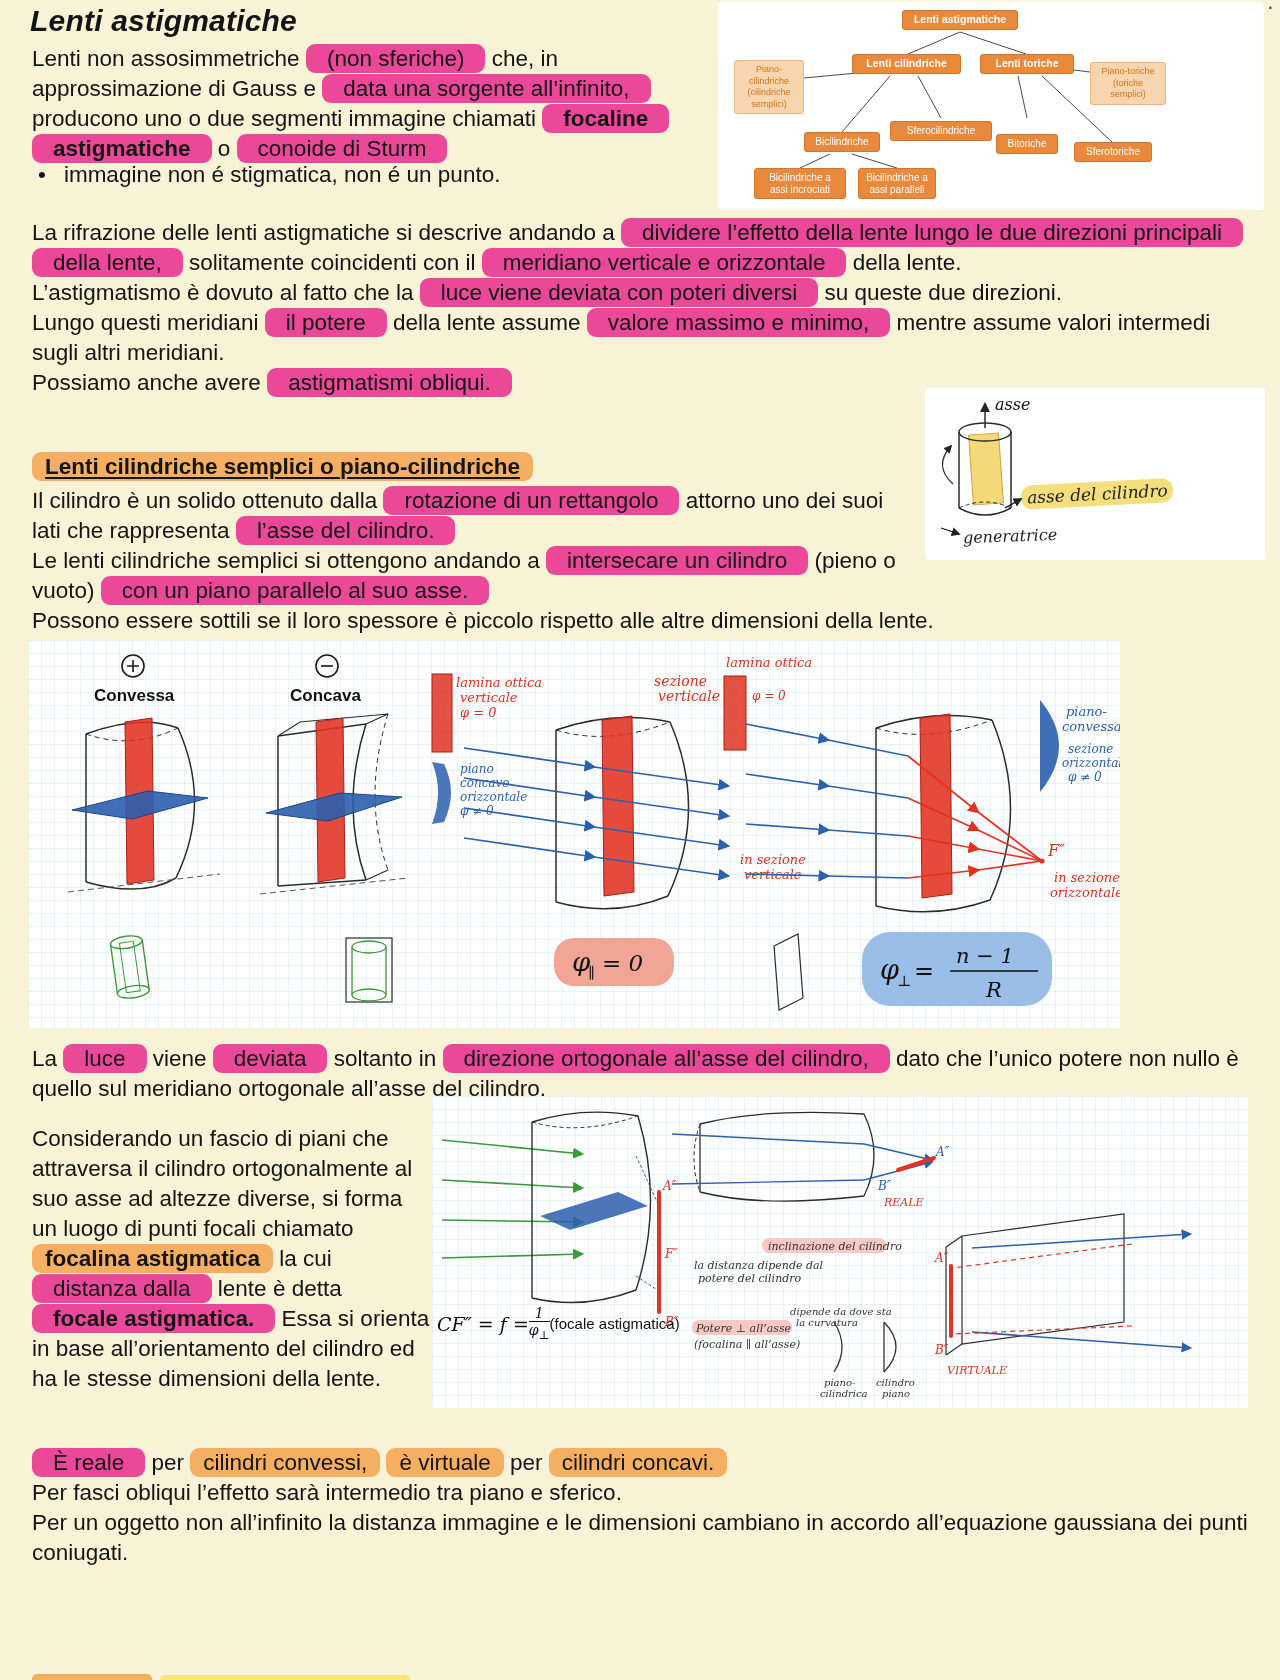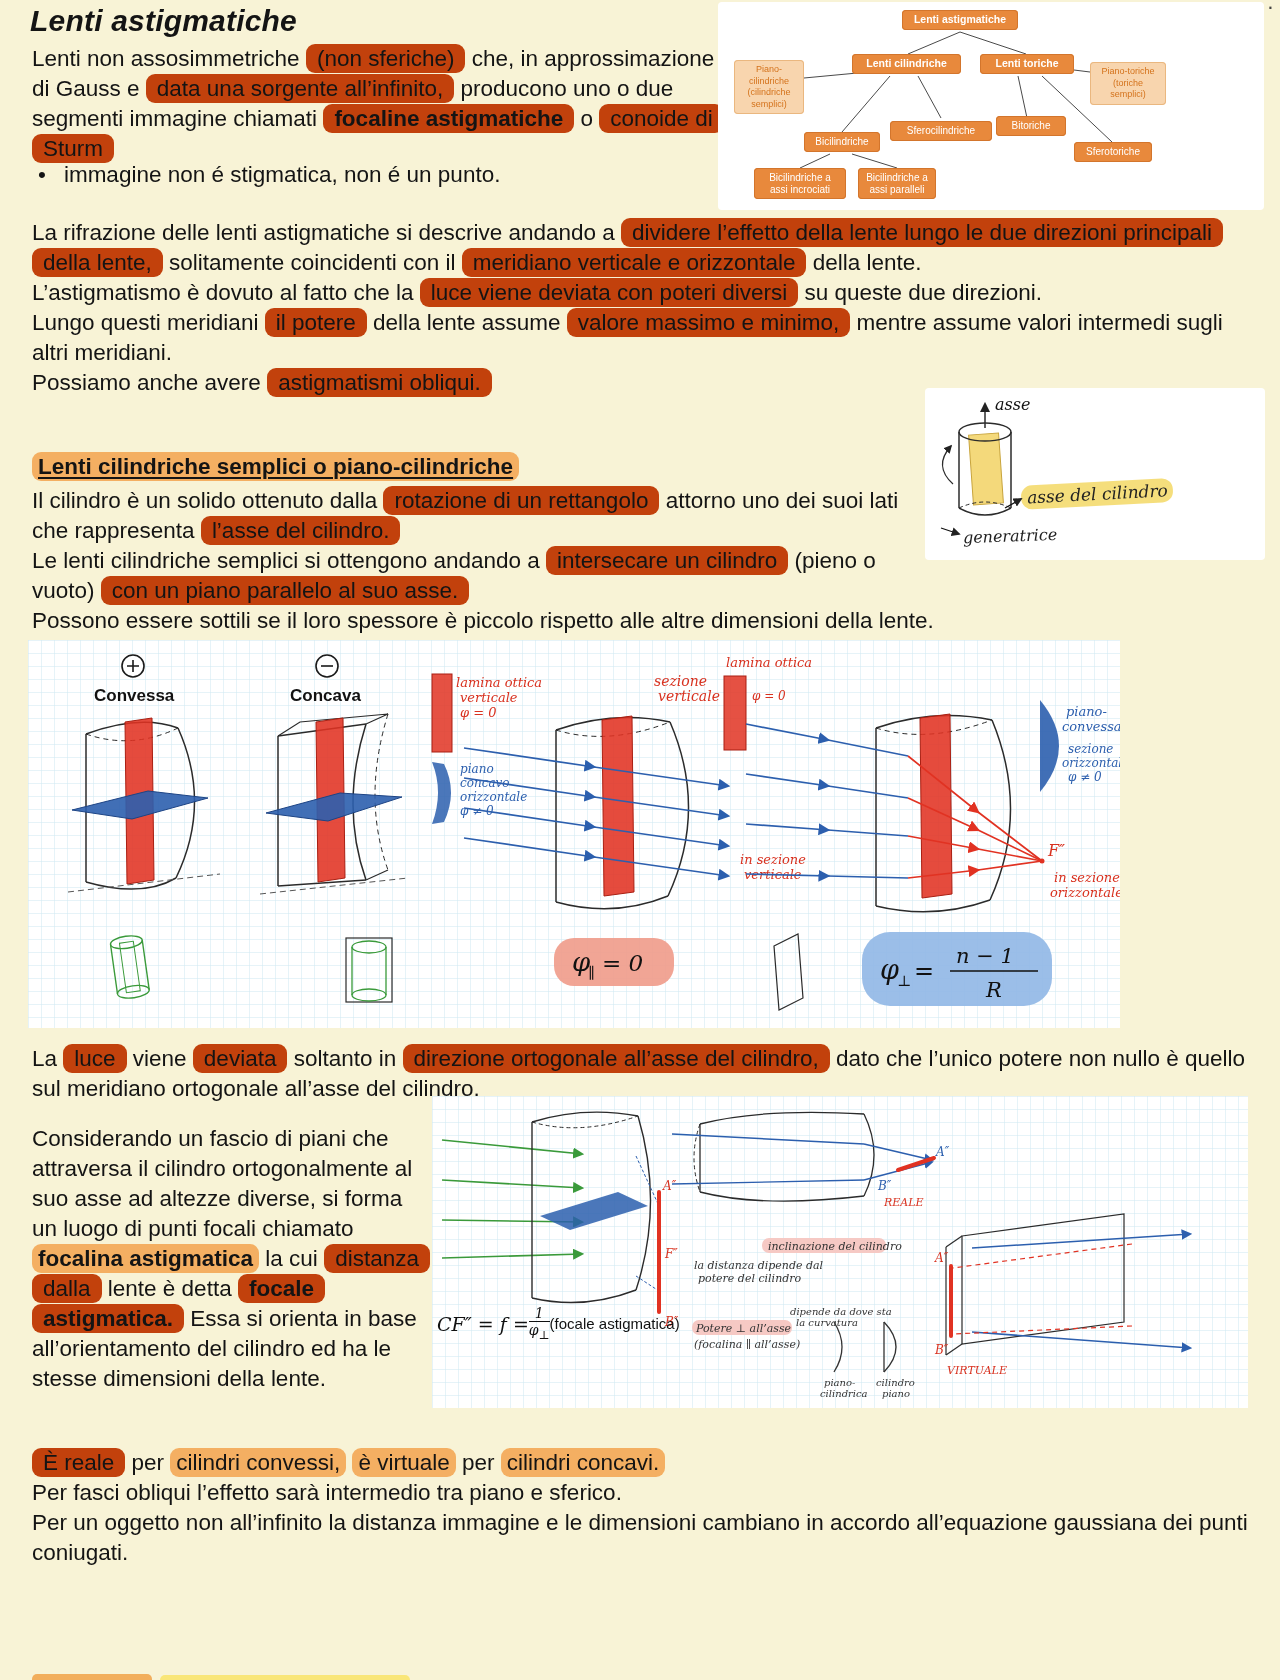--- a/index.html
+++ b/index.html
@@ -2,22 +2,22 @@
 <html><head>
 <meta charset="utf-8">
 <style>
   *{margin:0;padding:0;box-sizing:border-box}
   html,body{width:1280px;height:1680px}
   body{background:#f8f3d6;font-family:"Liberation Sans",sans-serif;color:#141414;position:relative;overflow:hidden}
   .abs{position:absolute}
   .title{position:absolute;left:30px;top:4px;font-size:30px;font-style:italic;font-weight:bold;letter-spacing:.2px}
   .para{font-size:22.5px;line-height:30px}
   .rich{display:block}
-  .rich .hl-y{background:#c2410c;border-radius:9px;padding:2px 11px;box-decoration-break:clone;-webkit-box-decoration-break:clone}
-  .rich .hl-o{background:#f4af62;border-radius:9px;padding:2px 6px;box-decoration-break:clone;-webkit-box-decoration-break:clone}
+  .rich .hl-y{background:#ec4899;border-radius:9px;padding:2px 21px;box-decoration-break:clone;-webkit-box-decoration-break:clone}
+  .rich .hl-o{background:#f4af62;border-radius:9px;padding:2px 13px;box-decoration-break:clone;-webkit-box-decoration-break:clone}
   .rich .b{font-weight:bold}
   .rich .u{text-decoration:underline;text-decoration-thickness:2px;text-underline-offset:3px}
   .bullet-line span:first-child{margin-right:18px}
   .flowchart{position:absolute;left:718px;top:2px;width:546px;height:208px;background:#ffffff;border-radius:4px}
   .fc-lines{position:absolute;left:0;top:0}
   .fc-node{position:absolute;background:#e8893c;color:#fff;font-size:10px;line-height:11.5px;padding:4px 5px;border-radius:4px;text-align:center;box-shadow:inset 0 0 0 1px #d3752c}
   .fc-node.light{background:#f8d5ae;color:#d4731c;box-shadow:inset 0 0 0 1px #eab77f}
   .fc-node.lvl{font-weight:bold;font-size:10.5px}
   .panel{position:absolute;background:#fff;border-radius:4px}
   .math{font-family:"DejaVu Serif",serif;font-style:italic}
@@ -58,21 +58,21 @@
         <path d="M112 152 L82 166"></path>
           <path d="M134 152 L179 166"></path>
       </g>
     </svg>
     <div class="fc-node lvl" style="left:184px;top:8px;width:116px">Lenti astigmatiche</div>
     <div class="fc-node lvl" style="left:134px;top:52px;width:109px">Lenti cilindriche</div>
     <div class="fc-node lvl" style="left:262px;top:52px;width:94px">Lenti toriche</div>
     <div class="fc-node light" style="left:16px;top:58px;width:70px;font-size:9px">Piano-cilindriche (cilindriche semplici)</div>
     <div class="fc-node" style="left:172px;top:119px;width:102px">Sferocilindriche</div>
     <div class="fc-node" style="left:86px;top:130px;width:76px">Bicilindriche</div>
-    <div class="fc-node" style="left:278px;top:114px;width:70px">Bitoriche</div>
+    <div class="fc-node" style="left:278px;top:132px;width:62px">Bitoriche</div>
     <div class="fc-node light" style="left:372px;top:60px;width:76px;font-size:9px">Piano-toriche (toriche semplici)</div>
     <div class="fc-node" style="left:356px;top:140px;width:78px">Sferotoriche</div>
     <div class="fc-node" style="left:36px;top:166px;width:92px">Bicilindriche a assi incrociati</div>
     <div class="fc-node" style="left:140px;top:166px;width:78px">Bicilindriche a assi paralleli</div>
   </div>
 
   <div class="abs" style="left:32px;top:218px;width:1218px">
     <div class="rich para"><span>La rifrazione delle lenti astigmatiche si descrive andando a </span><span class="hl-y">dividere l’effetto della lente lungo le due direzioni principali della lente,</span><span> solitamente coincidenti con il </span><span class="hl-y">meridiano verticale e orizzontale</span><span> della lente.</span></div>
     <div class="rich para"><span>L’astigmatismo è dovuto al fatto che la </span><span class="hl-y">luce viene deviata con poteri diversi</span><span> su queste due direzioni.</span></div>
     <div class="rich para"><span>Lungo questi meridiani </span><span class="hl-y">il potere</span><span> della lente assume </span><span class="hl-y">valore massimo e minimo,</span><span> mentre assume valori intermedi sugli altri meridiani.</span></div>

